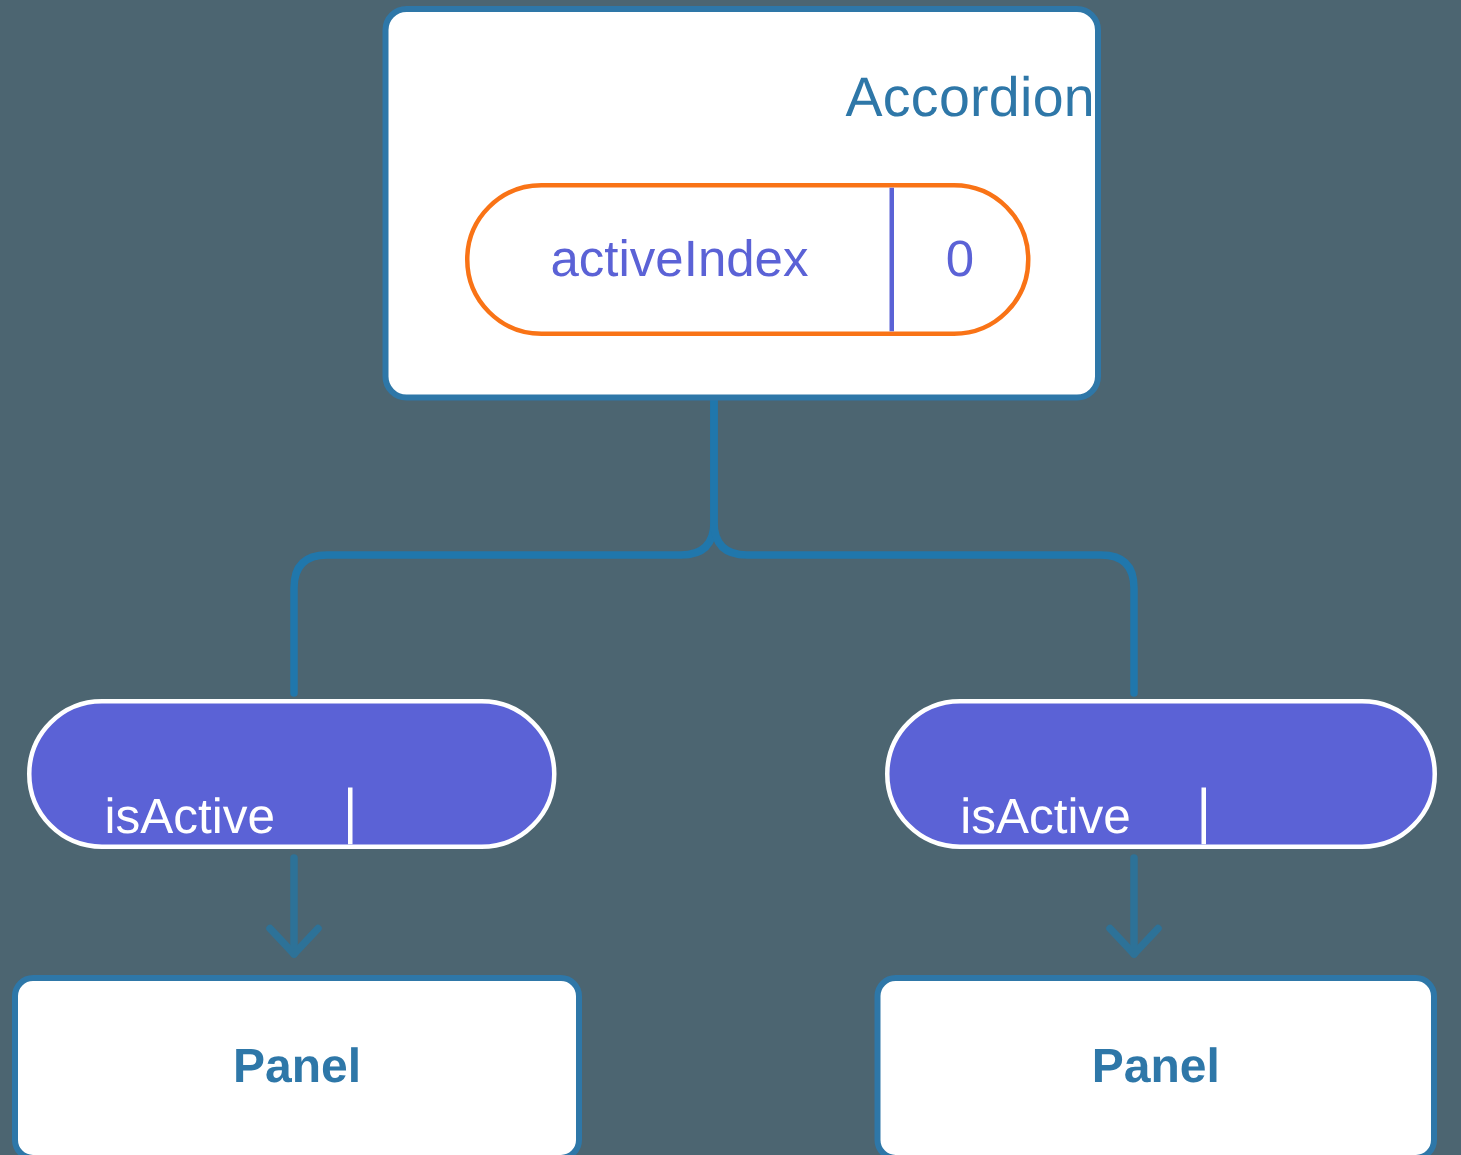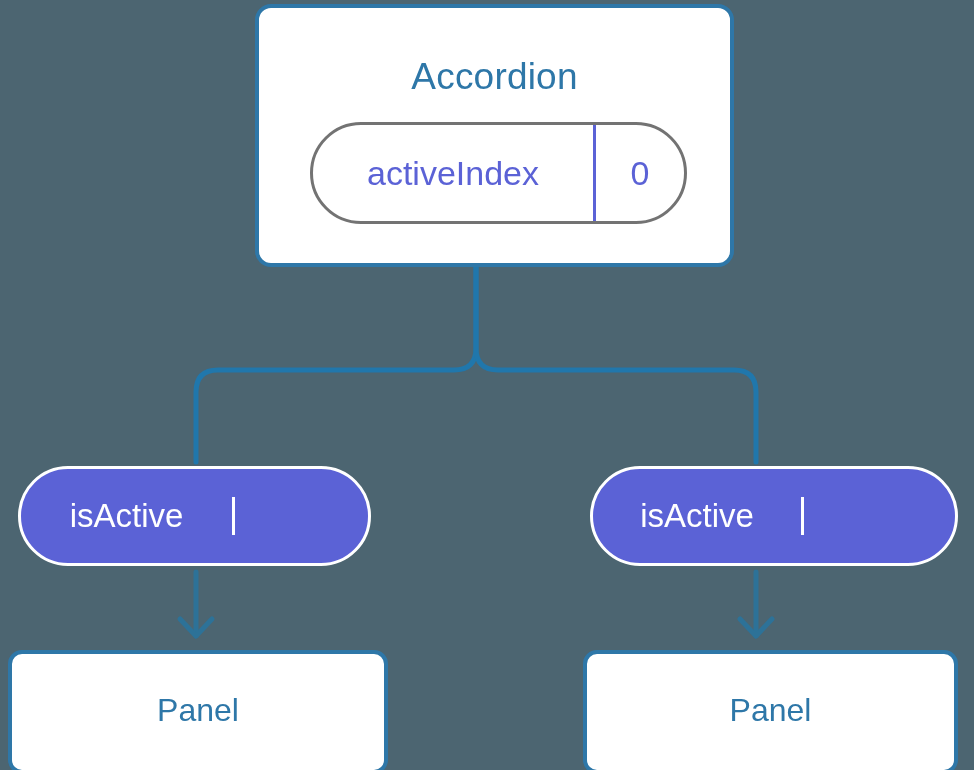--- a/index.html
+++ b/index.html
@@ -40,35 +40,35 @@
   #accordion-card {
     left: 255px;
     top: 4px;
     width: 479px;
     height: 263px;
   }
   .card-title {
     position: absolute;
     left: 0;
     right: 0;
-    top: 48px;
-    text-align: center;
+    top: 36px;
+    text-align: right;
     color: #2e77a8;
     font-size: 37px;
     letter-spacing: 0.2px;
   }
 
   
   #state-pill {
     position: absolute;
     left: 51px;
     top: 114px;
     width: 377px;
     height: 102px;
-    border: 3px solid #737373;
+    border: 3px solid #f97316;
     border-radius: 51px;
     box-sizing: border-box;
     display: flex;
     align-items: stretch;
     background: #ffffff;
     overflow: hidden;
   }
   #state-pill .pill-key {
     flex: 0 0 283px;
     display: flex;
@@ -90,21 +90,21 @@
 
   
   .prop-pill {
     position: absolute;
     height: 100px;
     background: #5b62d6;
     border: 3px solid #ffffff;
     border-radius: 50px;
     box-sizing: border-box;
     display: flex;
-    align-items: center;
+    align-items: flex-end;
     overflow: hidden;
   }
   .prop-pill .pill-key {
     display: flex;
     align-items: center;
     justify-content: center;
     color: #ffffff;
     font-size: 33px;
     border-right: 3px solid #ffffff;
     box-sizing: border-box;
@@ -150,20 +150,21 @@
   #panel-right {
     left: 583px;
     top: 650px;
     width: 375px;
     height: 124px;
   }
   .panel-label {
     color: #2e77a8;
     font-size: 32px;
     margin-top: -4px;
+    font-weight: bold;
   }
 </style>
 </head>
 <body>
 
 <div id="stage">
 
   <svg id="connectors" viewBox="0 0 974 770" width="974" height="770">
 
     <path d="M476,266 L476,348 Q476,370 454,370 L218,370 Q196,370 196,392 L196,462" fill="none" stroke="#2077ac" stroke-width="5" stroke-linecap="round"></path>

